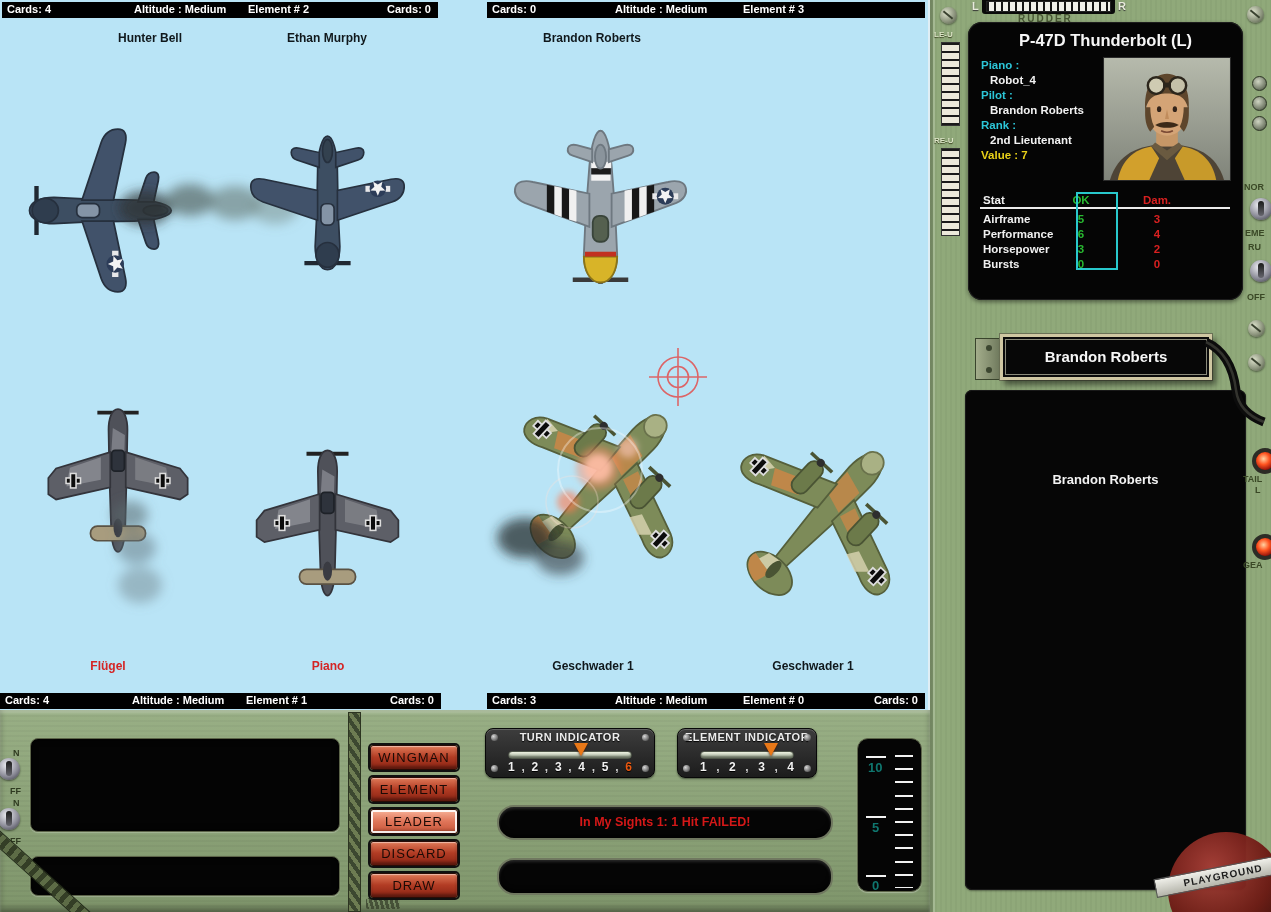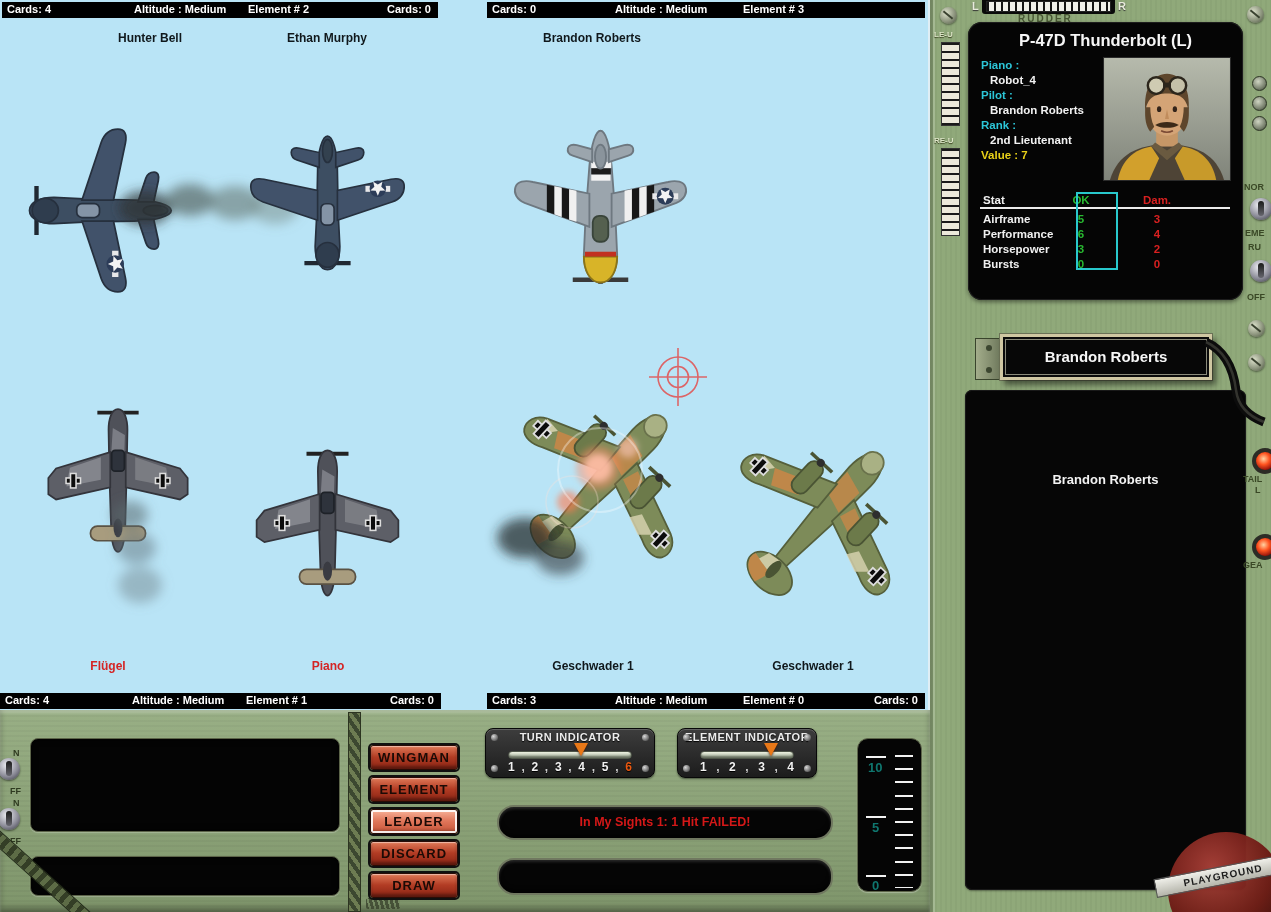--- a/index.html
+++ b/index.html
@@ -23,21 +23,21 @@
   .plane{position:absolute;}
   
   .bottom-panel{position:absolute;left:0;top:710px;width:930px;height:202px;
     background:linear-gradient(180deg,rgba(255,255,255,.10),rgba(0,0,0,.10)),
       repeating-linear-gradient(0deg,rgba(0,0,0,.035) 0 2px,transparent 2px 5px),#8da677;
     box-shadow:inset 0 3px 3px rgba(255,255,255,.25), inset 0 -4px 6px rgba(0,0,0,.35);}
   .blackbox{position:absolute;background:#040404;border:1px solid #5c6449;border-radius:8px;
     box-shadow:inset 0 0 6px #000, 0 1px 1px rgba(255,255,255,.25);}
   .btn{position:absolute;left:370px;width:88px;height:25px;border-radius:3px;
     background:linear-gradient(180deg,#e07a58 0%,#b23c24 48%,#8a2414 100%);
-    border:1px solid #2a0c06;color:#1c0a05;font-size:13px;font-weight:bold;letter-spacing:1px;
+    border:1px solid #2a0c06;color:#1c0a05;font-size:13px;font-weight:normal;letter-spacing:1px;
     text-align:center;line-height:23px;cursor:pointer;
     box-shadow:0 0 0 2px #101010, inset 0 1px 1px rgba(255,255,255,.5), inset 0 -3px 3px rgba(0,0,0,.35);}
   .btn.active{background:linear-gradient(180deg,#f8b49a 0%,#e0765a 48%,#c65438 100%);
     box-shadow:0 0 0 2px #101010, inset 0 0 0 2px rgba(255,255,255,.9), inset 0 -3px 3px rgba(0,0,0,.25);}
   .indicator{position:absolute;top:18px;height:50px;border-radius:8px;
     background:linear-gradient(180deg,#3d3d3d,#1c1c1c);border:1px solid #080808;
     box-shadow:inset 0 1px 0 rgba(255,255,255,.2), 0 1px 2px rgba(0,0,0,.5);}
   .ind-title{position:absolute;left:0;right:0;top:2px;text-align:center;font-size:11px;font-weight:bold;
     color:#ececec;letter-spacing:.5px;text-shadow:0 1px 1px #000;}
   .groove{position:absolute;left:22px;right:22px;top:22px;height:8px;border-radius:4px;

